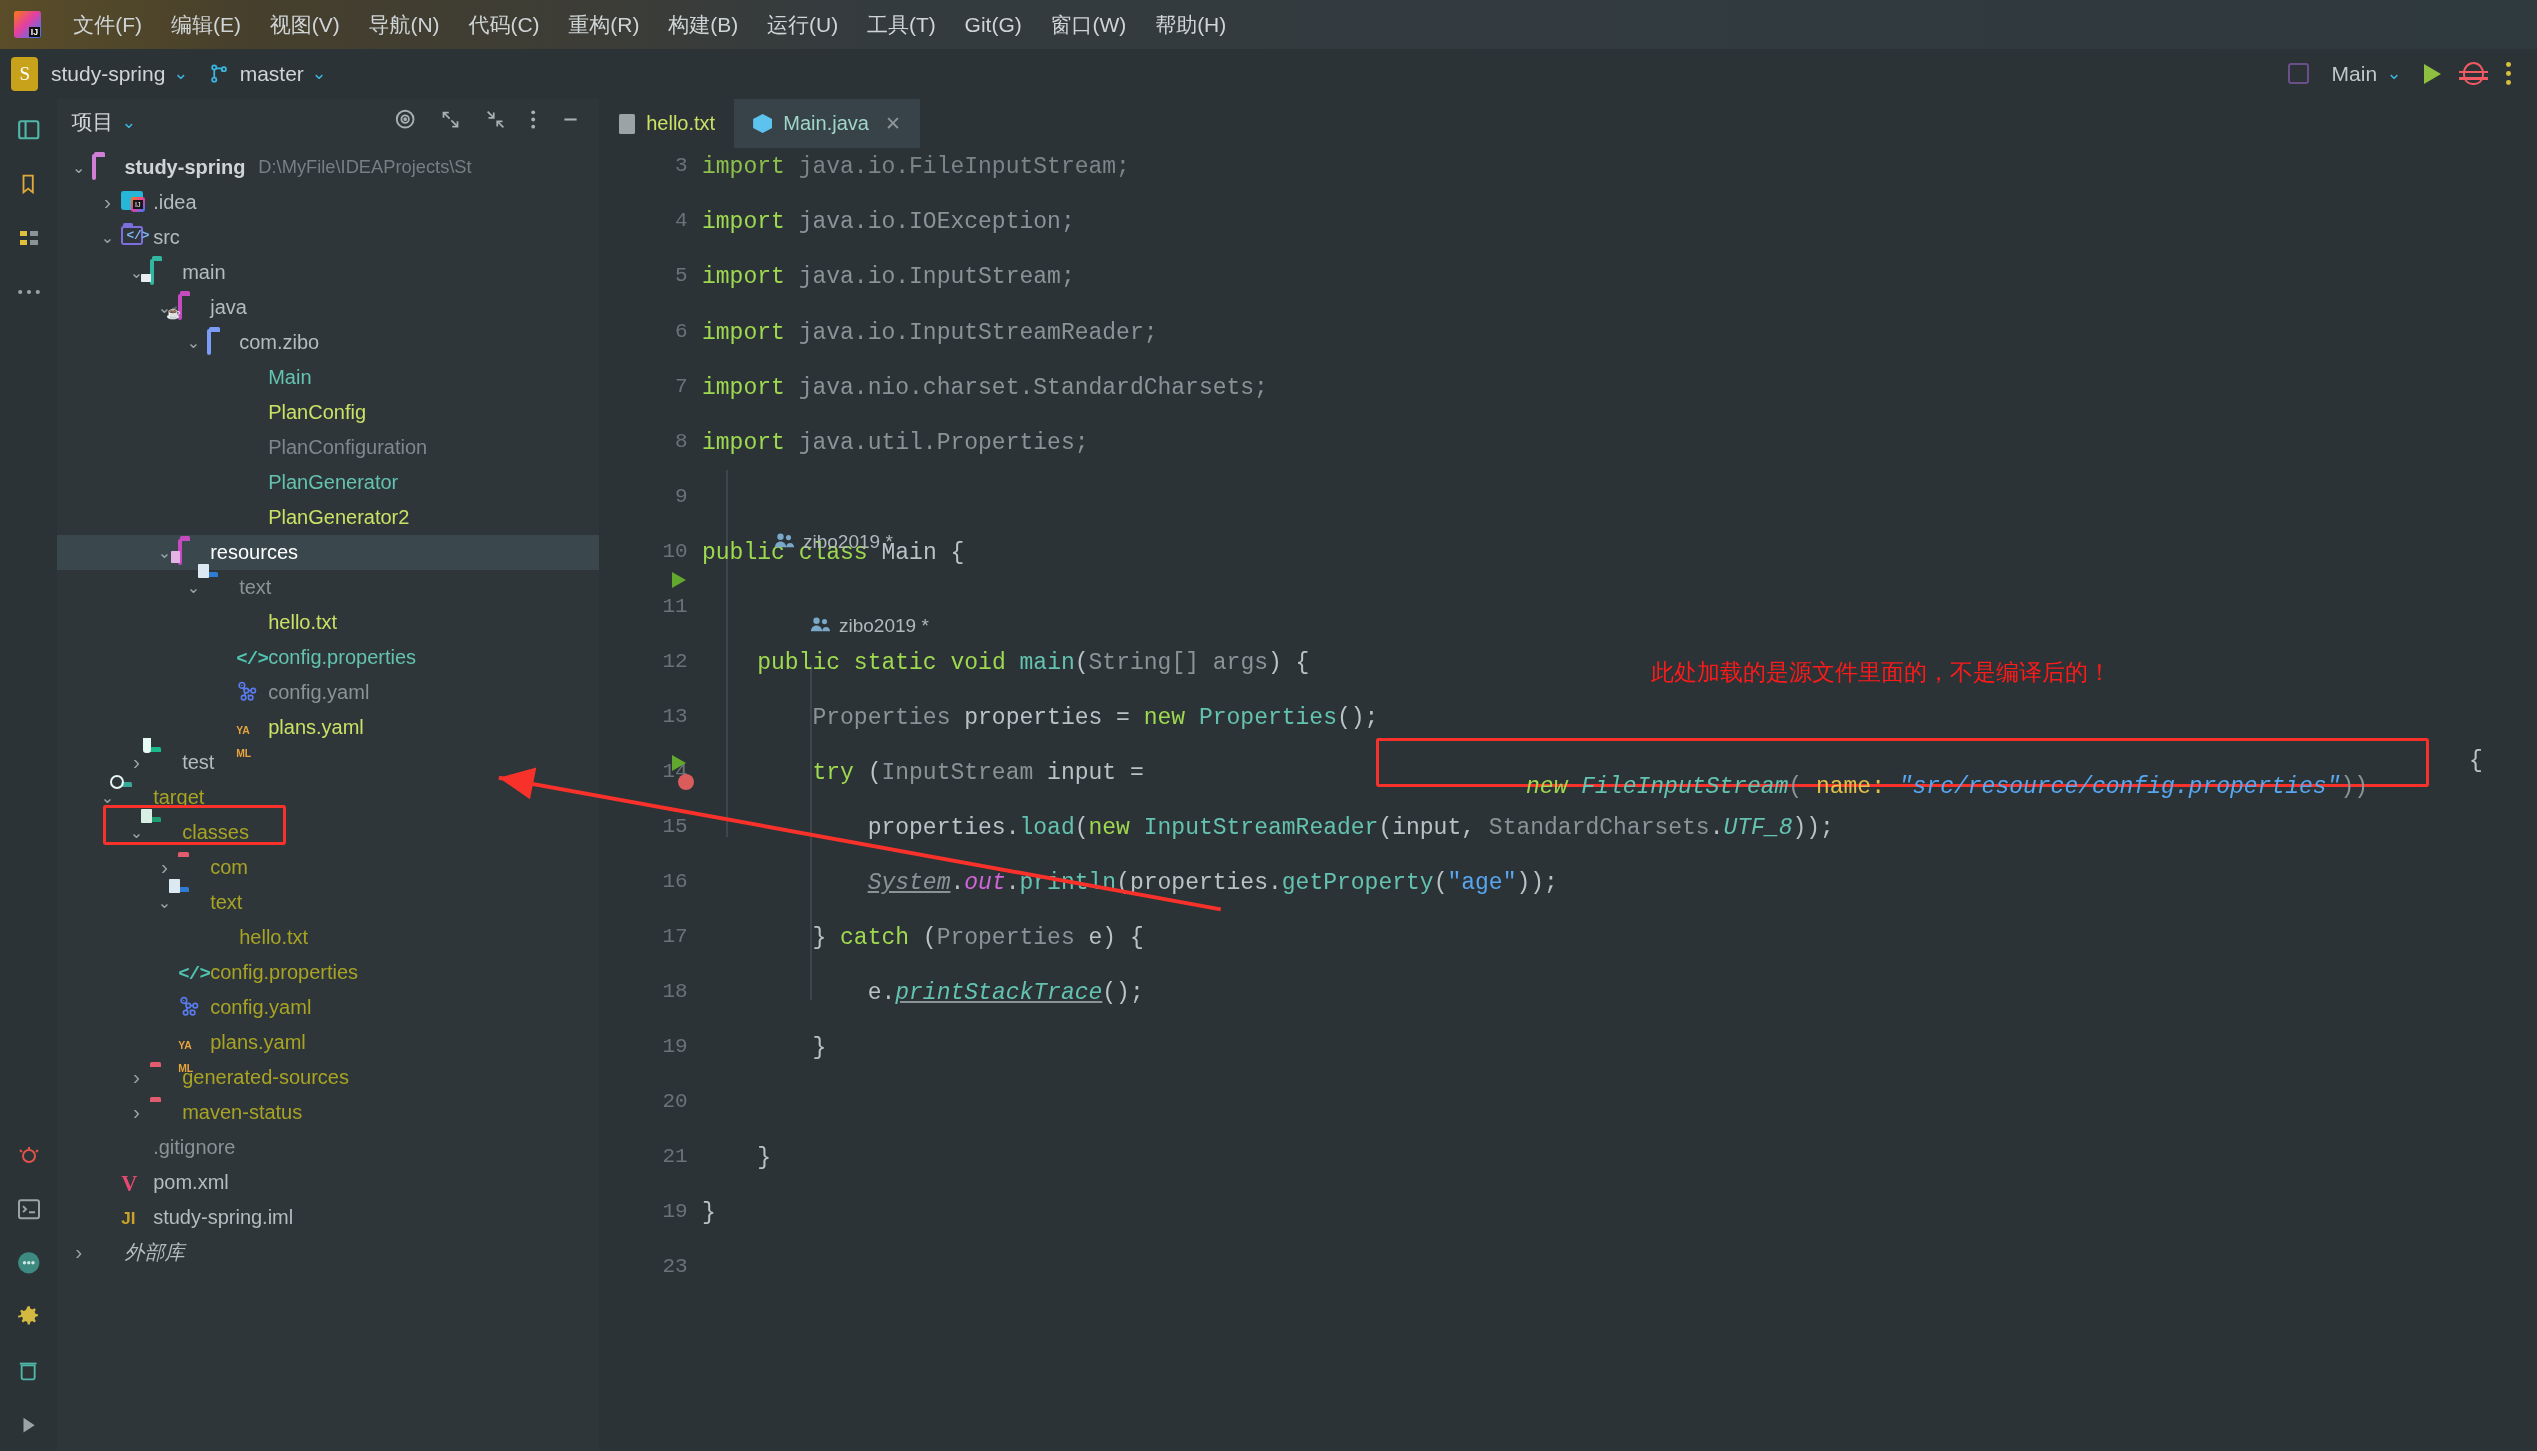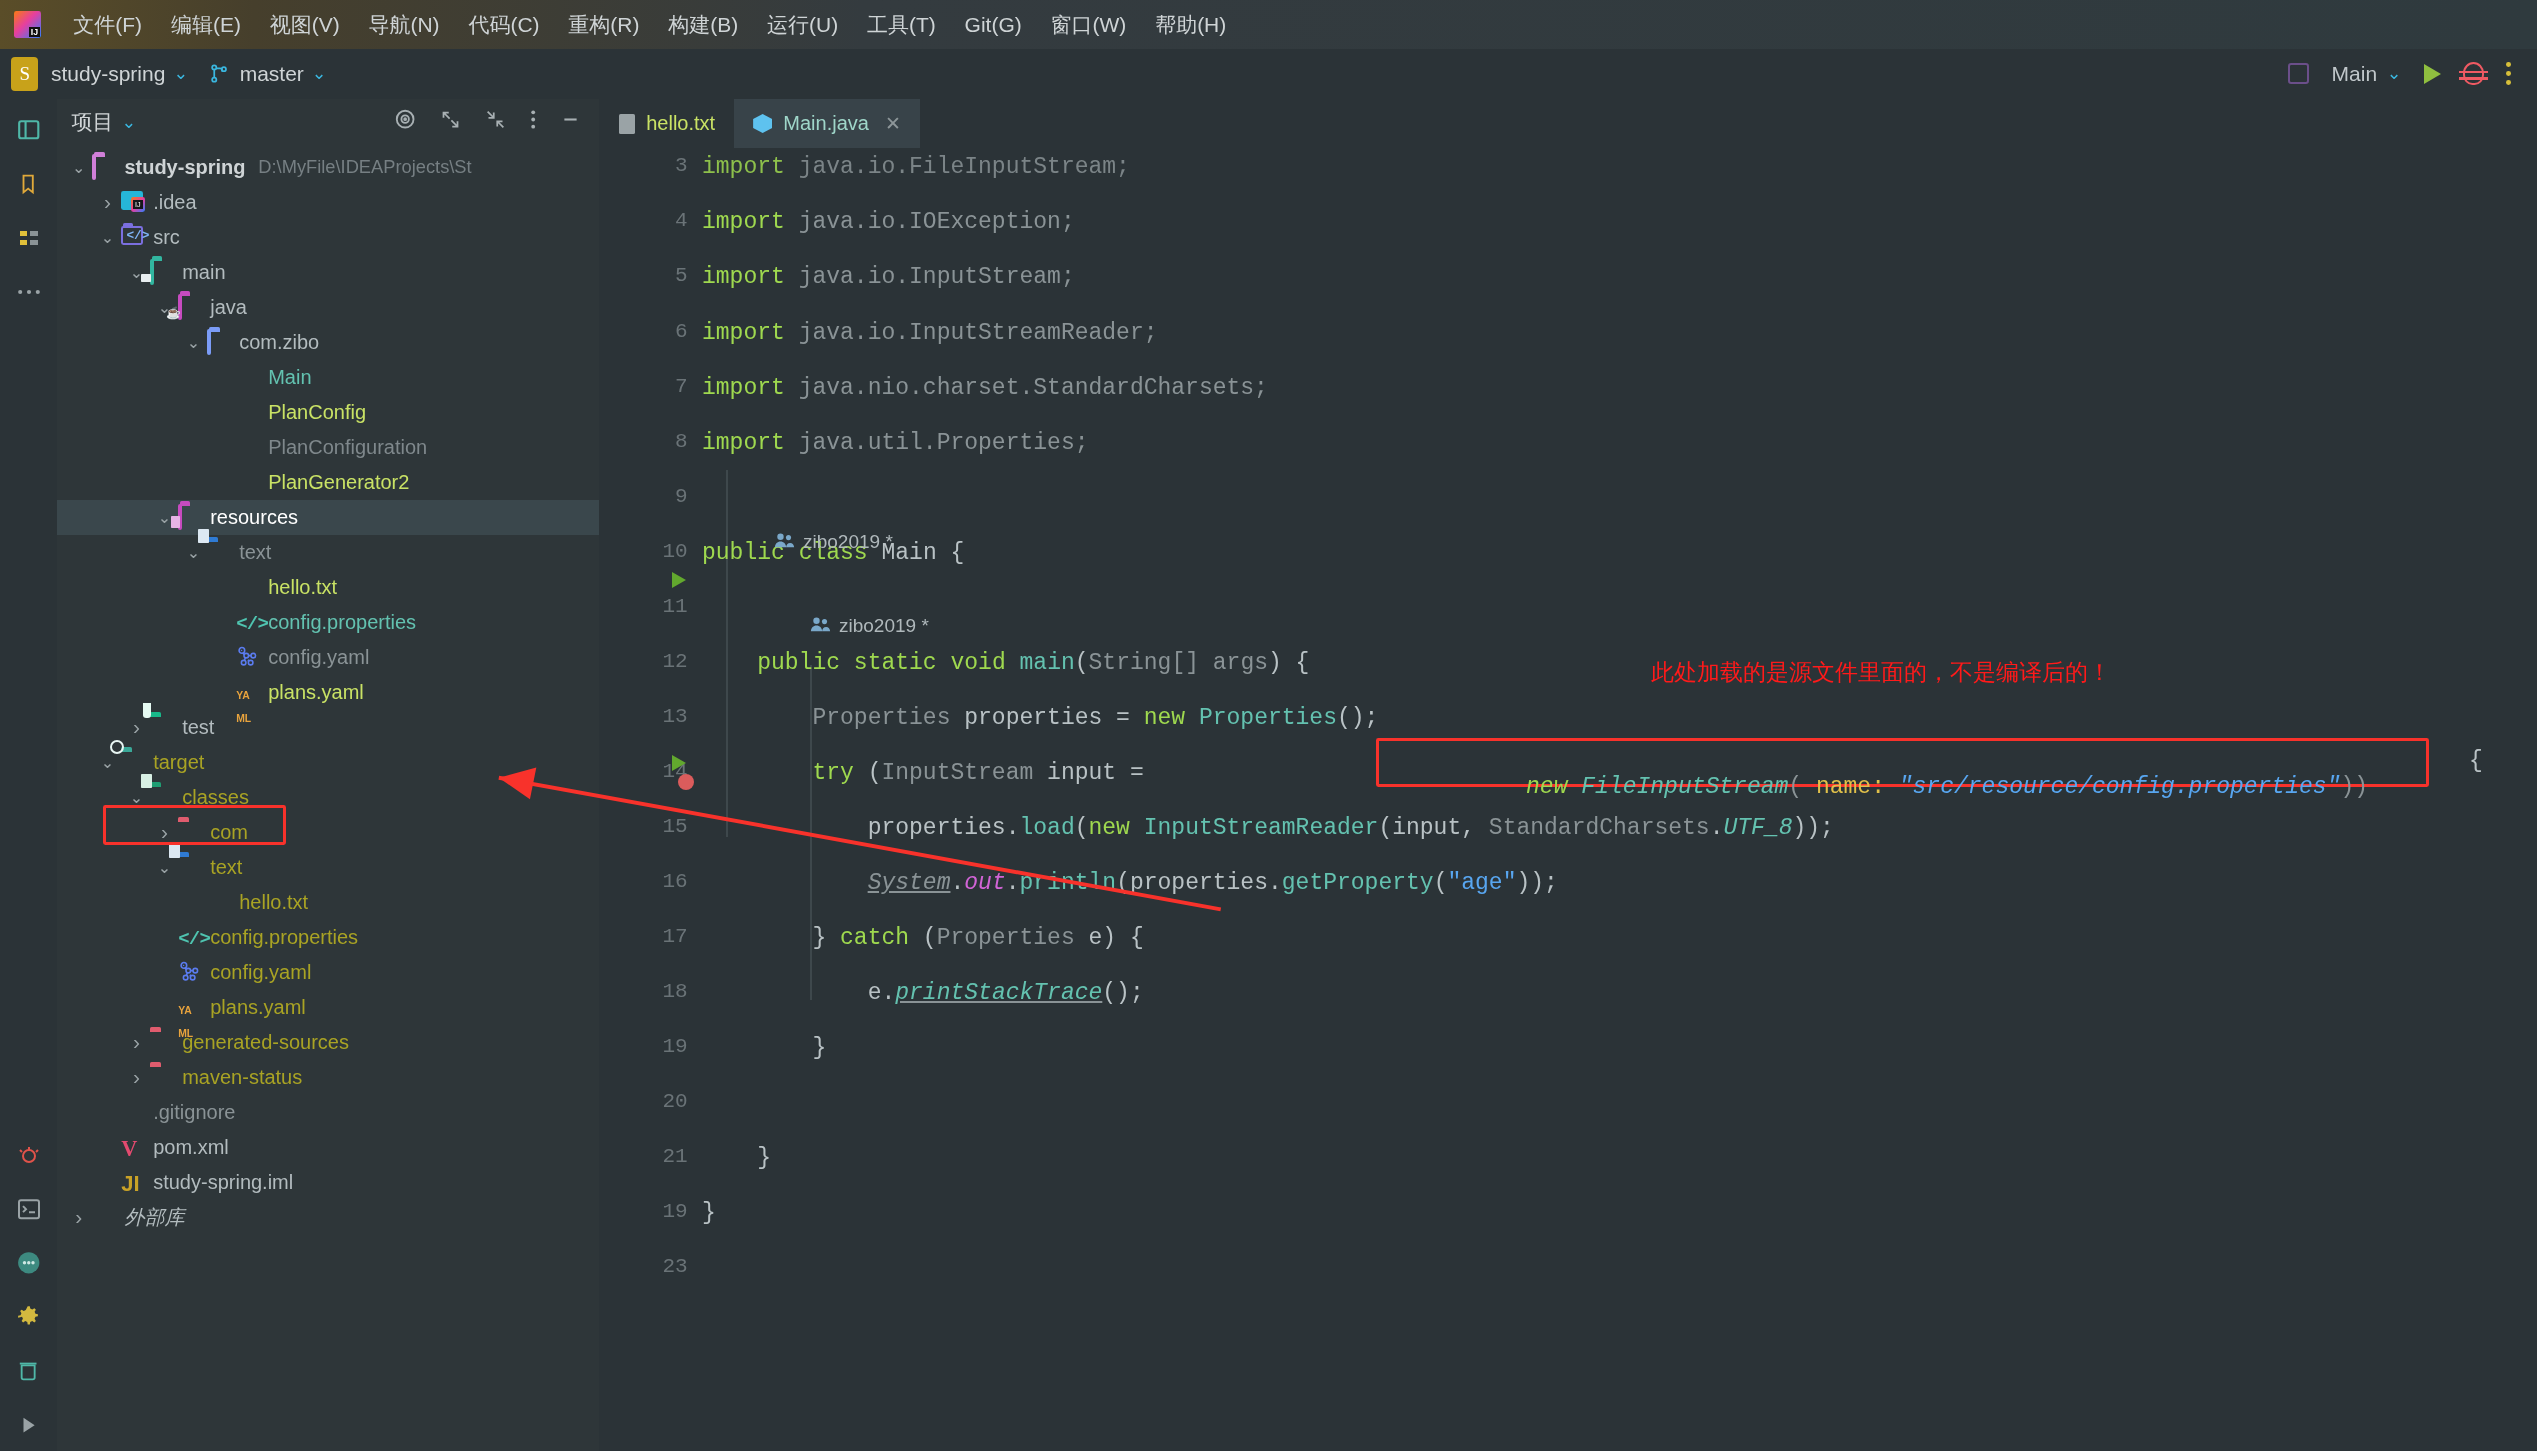--- a/index.html
+++ b/index.html
@@ -94,21 +94,21 @@
 
   .codeicon { color:#4fc4b0; font-size:19px; font-weight:bold; font-family:"Liberation Mono", monospace; letter-spacing:-0.8px; }
   .cube { width:22.3px;height:22.3px;background:#5ec2ef;
           clip-path: polygon(50% 0, 100% 26%, 100% 74%, 50% 100%, 0 74%, 0 26%); position:relative; }
   .cube.run::after{content:"";position:absolute;right:-4.8px;top:-2.4px;width:0;height:0;
           border-left:10.4px solid #c9e265;border-top:6.4px solid transparent;border-bottom:6.4px solid transparent;}
   .docico{width:17.5px;height:21.5px;background:#9aa3a6;border-radius:1.6px;}
   .yamlico{color:#e8a33d;font-size:10.4px;font-weight:bold;line-height:0.95;font-family:"Liberation Sans",sans-serif;}
   .gitico{width:21px;height:21px;background:#8a969b;transform:rotate(45deg);border-radius:2.4px;}
   .mvnico{color:#e34a6f;font-size:22.3px;font-weight:bold;font-family:"Liberation Serif",serif;}
-  .imlico{color:#c9a227;font-size:22px;font-weight:bold;}
+  .imlico{color:#c9a227;font-size:17px;font-weight:bold;}
   .libico{width:21px;height:21px;background:#8fa0b5;border-radius:2.4px;}
 
   .hl-box { position:absolute; border:3.2px solid #f8322b; border-radius:2.4px; pointer-events:none; }
 
   
   .editor { position:absolute; left:600px; top:99px; right:0; bottom:0; background:#2b3337; }
   .tabs { height:49px; display:flex; align-items:flex-start; background:#2b3337; }
   .tab { height:49px; display:flex; align-items:center; gap:11.2px; padding:0 19px; color:#b3bcbf; font-size:20px; }
   .tab.active { background:#384349; color:#9fd6c9; }
   .tab .x { color:#8d9699; font-size:19px; margin-left:4.8px; }
@@ -340,20 +340,25 @@
             <span class="lbl" style="color: rgb(201, 226, 101);">PlanConfig</span>
           </div>
           <div class="row" style="padding-left: 155px;">
             <span class="arrow empty"></span>
             <span class="ico"><span class="cube"></span></span>
             <span class="lbl" style="color: rgb(127, 136, 140);">PlanConfiguration</span>
           </div>
           <div class="row" style="padding-left: 155px;">
             <span class="arrow empty"></span>
             <span class="ico"><span class="cube run"></span></span>
+            <span class="lbl" style="color: rgb(99, 194, 176);">PlanGenerator</span>
+          </div>
+          <div class="row" style="padding-left: 155px;">
+            <span class="arrow empty"></span>
+            <span class="ico"><span class="cube run"></span></span>
             <span class="lbl" style="color: rgb(201, 226, 101);">PlanGenerator2</span>
           </div>
           <div class="row selected" style="padding-left: 97px;">
             <span class="arrow">⌄</span>
             <span class="ico"><span class="f" style="border:2.4px solid #c74bc0;background:transparent"><span style="position:absolute;top:-4.8px;left:0;width:9.6px;height:4.8px;background:#c74bc0;border-radius:1.6px 1.6px 0 0"></span><span style="position:absolute;right:0px;bottom:0px;width:9.6px;height:12px;background:#e6b3e6;border-radius:0.8px"></span></span></span>
             <span class="lbl" style="color: rgb(255, 255, 255);">resources</span>
           </div>
           <div class="row" style="padding-left: 126px;">
             <span class="arrow">⌄</span>
             <span class="ico"><span class="f f-dblue"><span style="position:absolute;right:-1.6px;bottom:-1.6px;width:11.2px;height:13.6px;background:#dce8f2;border-radius:0.8px"></span></span></span>

